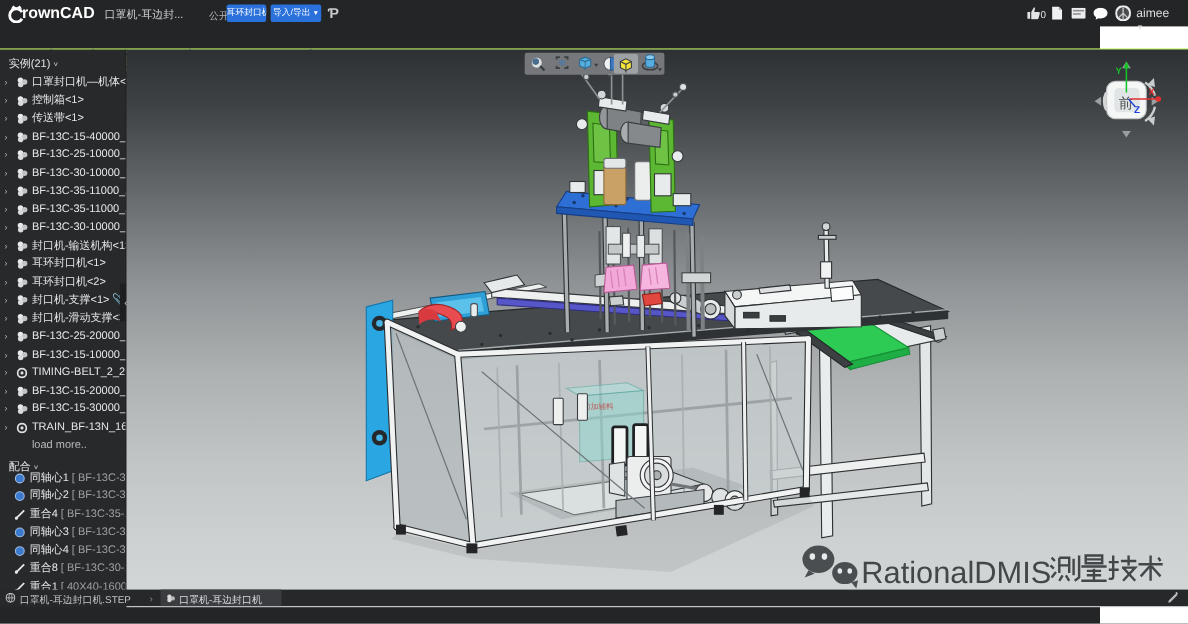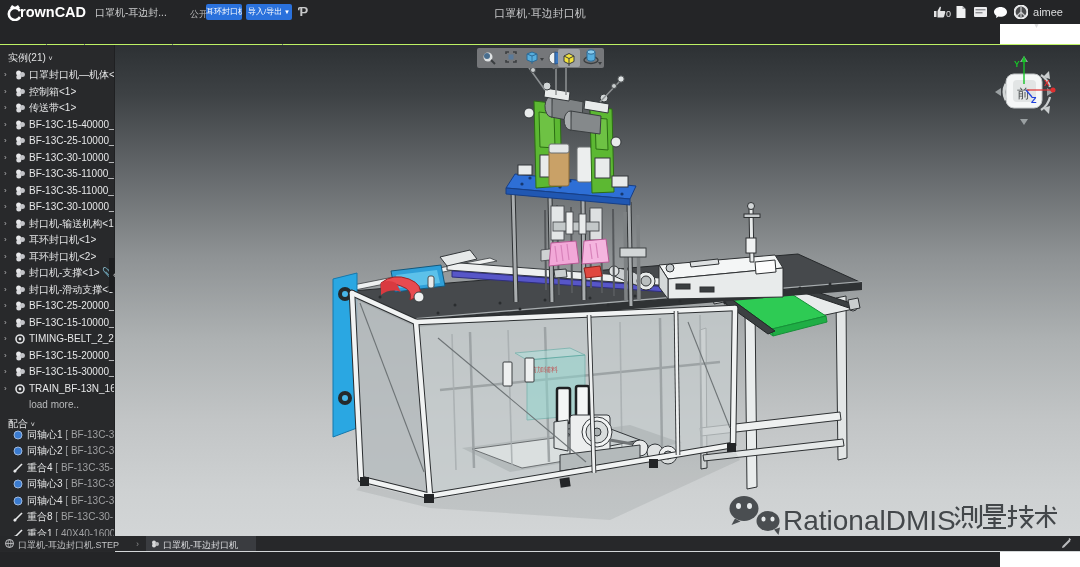--- a/index.html
+++ b/index.html
@@ -44,21 +44,20 @@
     <svg class="abs" style="left:7px;top:3px" width="16" height="18" viewBox="0 0 16 18">
       <path d="M3 5 L5 2 L8 4 L11 2 L13 5 Z" fill="#fff"></path>
       <path d="M13 8 A6 6 0 1 0 13 14" stroke="#fff" stroke-width="2.6" fill="none"></path>
     </svg>
     <div id="logo" style="left:20px">rownCAD</div>
     <div id="fname">口罩机-耳边封...</div>
     <div id="pub">公开</div>
     <div class="tbtn" style="left:206px;width:36px">耳环封口机</div>
     <div class="tbtn" style="left:246px;width:46px">导入/导出<span style="font-size:6px"> ▼</span></div>
     <div id="ptag">Ƥ</div>
-    <div id="ctitle">口罩机·耳边封口机</div>
     <div id="rt">
       <svg class="abs" style="right:118px;top:6px" width="19" height="12" viewBox="0 0 19 12">
         <path d="M1 5 h2.5 v6 h-2.5 z M4.5 5 l2.5-4.5 1 .8 -.8 3.7 h4.2 q1 0 .9 1.2 l-1.2 4.3 q-.2 .9-1.3 .9 H4.5 Z" fill="#e2e3e4"></path>
         <text x="13" y="10.5" fill="#e2e3e4" font-size="9">0</text>
       </svg>
       <svg class="abs" style="right:104px;top:6px" width="10" height="12" viewBox="0 0 10 12">
         <path d="M0.5 0 h6 l3 3 v9 h-9 z" fill="#f0f1f2"></path>
         <path d="M6.5 0 l3 3 h-3 z" fill="#aaabad"></path>
       </svg>
       <svg class="abs" style="right:83px;top:7px" width="13" height="10" viewBox="0 0 13 10">

